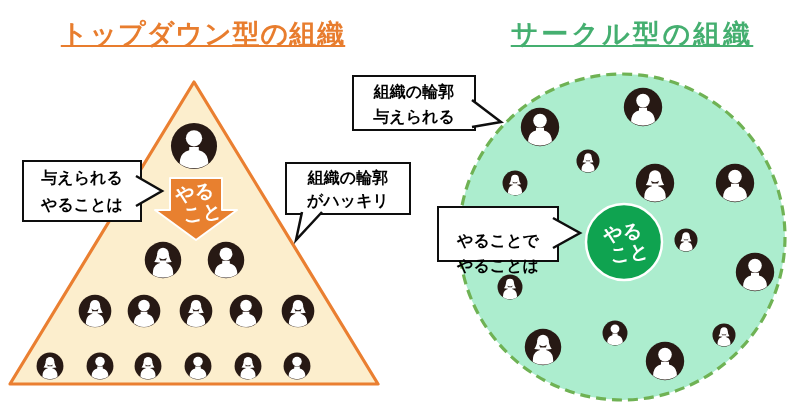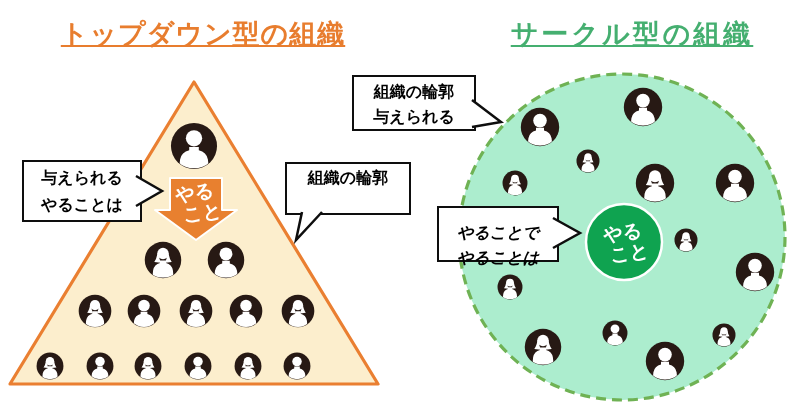--- a/index.html
+++ b/index.html
@@ -238,34 +238,35 @@
   <div class="bubble" style="left:22px; top:160px; width:120px; height:62px; line-height:27px; padding-top:2px;">
     <div>与えられる</div>
     <div>やることは</div>
   </div>
   <svg class="tail" style="left:136px; top:173px;" width="30" height="38">
     <path d="M0,3 L26,18 L0,33" fill="#ffffff" stroke="#0e0e0e" stroke-width="2.5"></path>
   </svg>
 
   <div class="bubble" style="left:285px; top:162px; width:126px; height:53px; line-height:23px; padding-top:2px;">
     <div>組織の輪郭</div>
+    <div>がハッキリ</div>
   </div>
   <svg class="tail" style="left:291px; top:211px;" width="36" height="32">
     <path d="M31,1 L5,29 L11,1" fill="#ffffff" stroke="#0e0e0e" stroke-width="2.5"></path>
   </svg>
 
   <div class="bubble" style="left:352px; top:75px; width:124px; height:56px; line-height:25px; padding-top:2px;">
     <div>組織の輪郭</div>
     <div>与えられる</div>
   </div>
   <svg class="tail" style="left:472px; top:97px;" width="32" height="34">
     <path d="M0,3 L29,25 L0,30" fill="#ffffff" stroke="#0e0e0e" stroke-width="2.5"></path>
   </svg>
 
-  <div class="bubble" style="left:437px; top:206px; width:122px; height:56px; line-height:25px; padding-top:12px;font-style:italic;">
+  <div class="bubble" style="left:437px; top:206px; width:122px; height:56px; line-height:25px; padding-top:20px;">
     <div>やることで</div>
     <div>やることは</div>
   </div>
   <svg class="tail" style="left:553px; top:215px;" width="30" height="38">
     <path d="M0,3 L27,18 L0,33" fill="#ffffff" stroke="#0e0e0e" stroke-width="2.5"></path>
   </svg>
 
 </div>
 
 </body></html>

